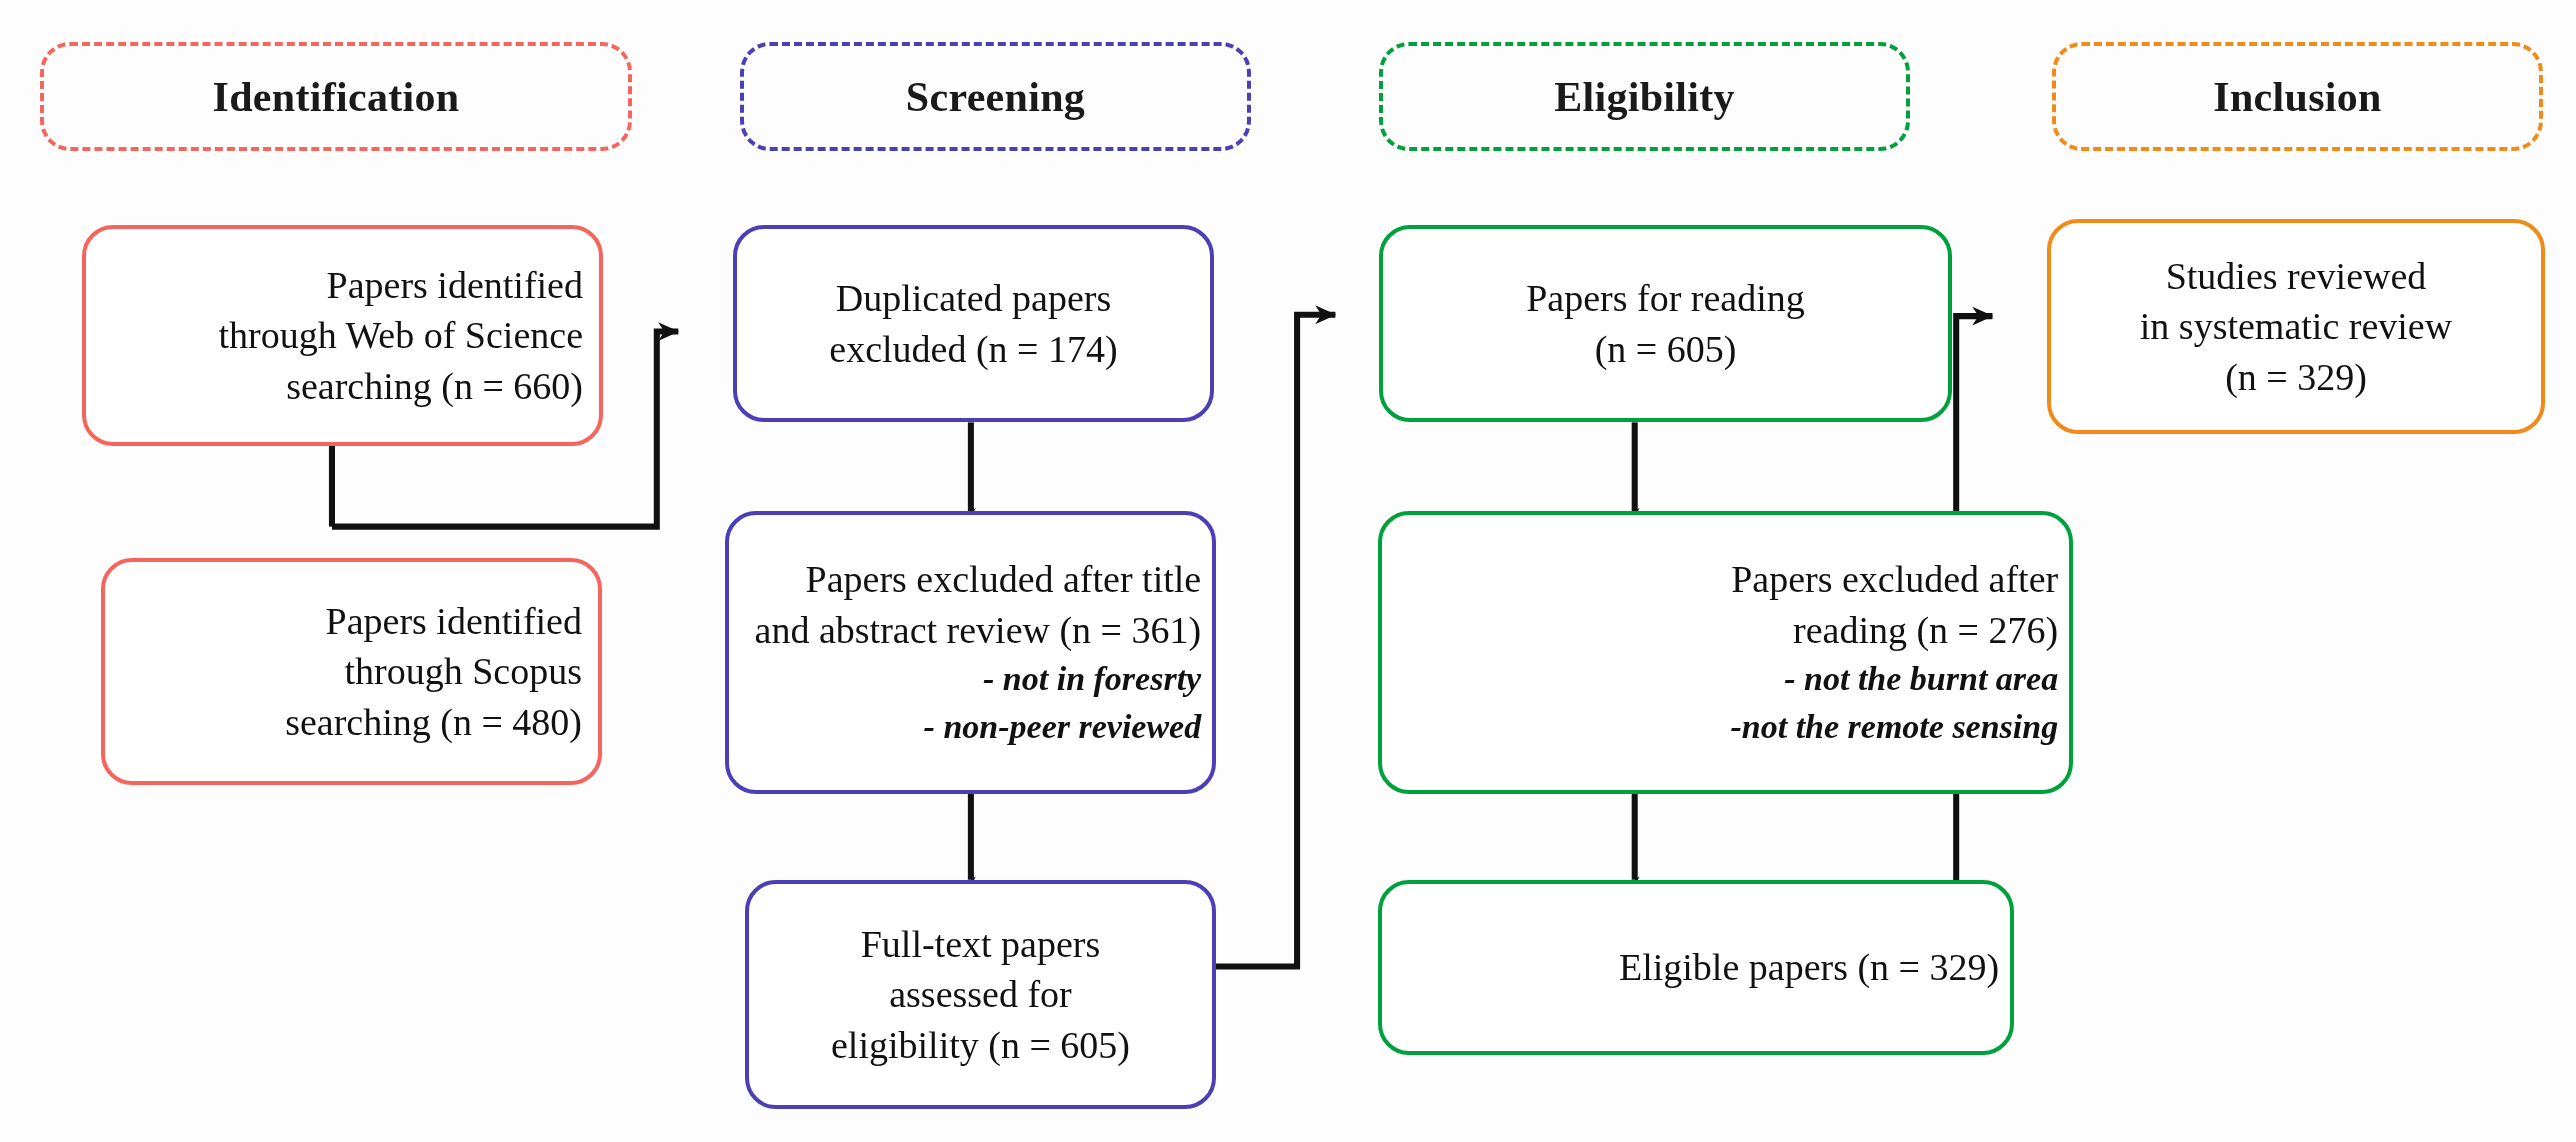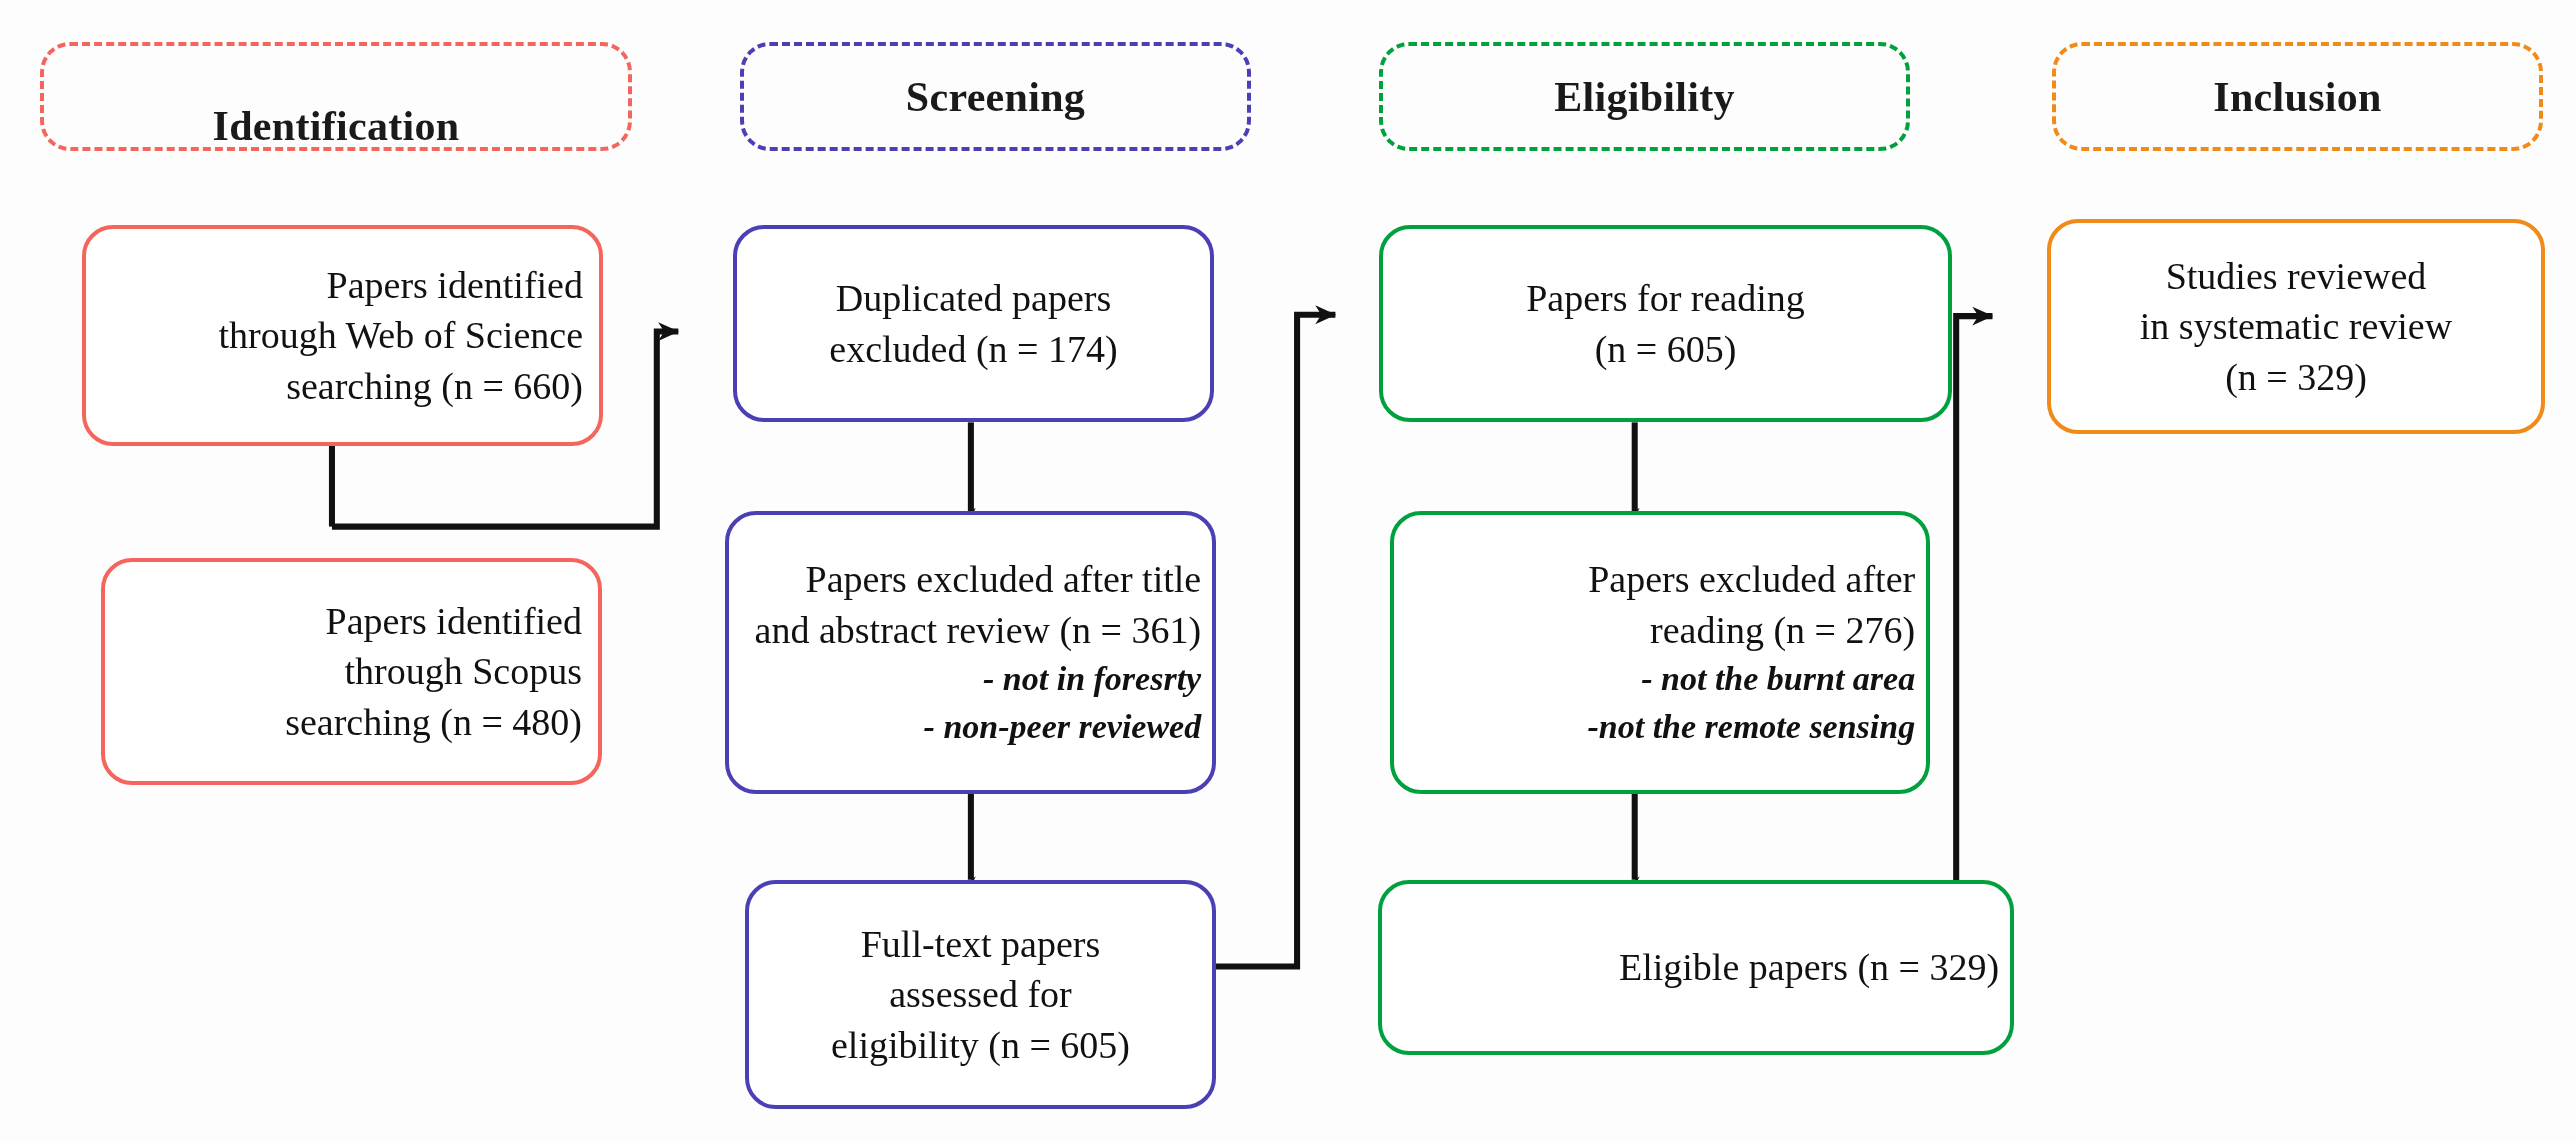--- a/index.html
+++ b/index.html
@@ -117,21 +117,21 @@
 
     <g>
       <path d="M 2430,1180 L 2430,1308" stroke="#111111" stroke-width="9" fill="none" marker-end="url(#arrowdown)"></path>
     </g>
 
     <g>
       <path d="M 2855,1432 L 2908,1432 L 2908,470 L 2962,470" stroke="#111111" stroke-width="9" fill="none" marker-end="url(#arrowright)"></path>
     </g>
   </svg>
 
-  <div class="stage-header" style="left:40px; top:42px; width:592px; height:109px; border-color:#f4665d;align-items:flex-end;">
+  <div class="stage-header" style="left:40px; top:42px; width:592px; height:109px; border-color:#f4665d;">
     <span class="stage-label">Identification</span>
   </div>
 
   <div class="stage-header" style="left:740px; top:42px; width:511px; height:109px; border-color:#4b3fb5;">
     <span class="stage-label">Screening</span>
   </div>
 
   <div class="stage-header" style="left:1379px; top:42px; width:531px; height:109px; border-color:#00a03c;">
     <span class="stage-label">Eligibility</span>
   </div>
@@ -168,21 +168,21 @@
     <span class="node-line">Full-text papers</span>
     <span class="node-line">assessed for</span>
     <span class="node-line">eligibility (n = 605)</span>
   </div>
 
   <div class="node-box align-center" style="left:1379px; top:225px; width:573px; height:197px; border-color:#00a03c;">
     <span class="node-line">Papers for reading</span>
     <span class="node-line">(n = 605)</span>
   </div>
 
-  <div class="node-box align-left pad-l-22" style="left:1378px; top:511px; width:540px; height:283px; border-color:#00a03c;margin-left:12px;">
+  <div class="node-box align-left pad-l-22" style="left:1378px; top:511px; width:695px; height:283px; border-color:#00a03c;">
     <span class="node-line">Papers excluded after</span>
     <span class="node-line">reading (n = 276)</span>
     <span class="node-line sub">- not the burnt area</span>
     <span class="node-line sub">-not the remote sensing</span>
   </div>
 
   <div class="node-box align-left pad-l-22" style="left:1378px; top:880px; width:636px; height:175px; border-color:#00a03c;">
     <span class="node-line">Eligible papers (n = 329)</span>
   </div>
 

